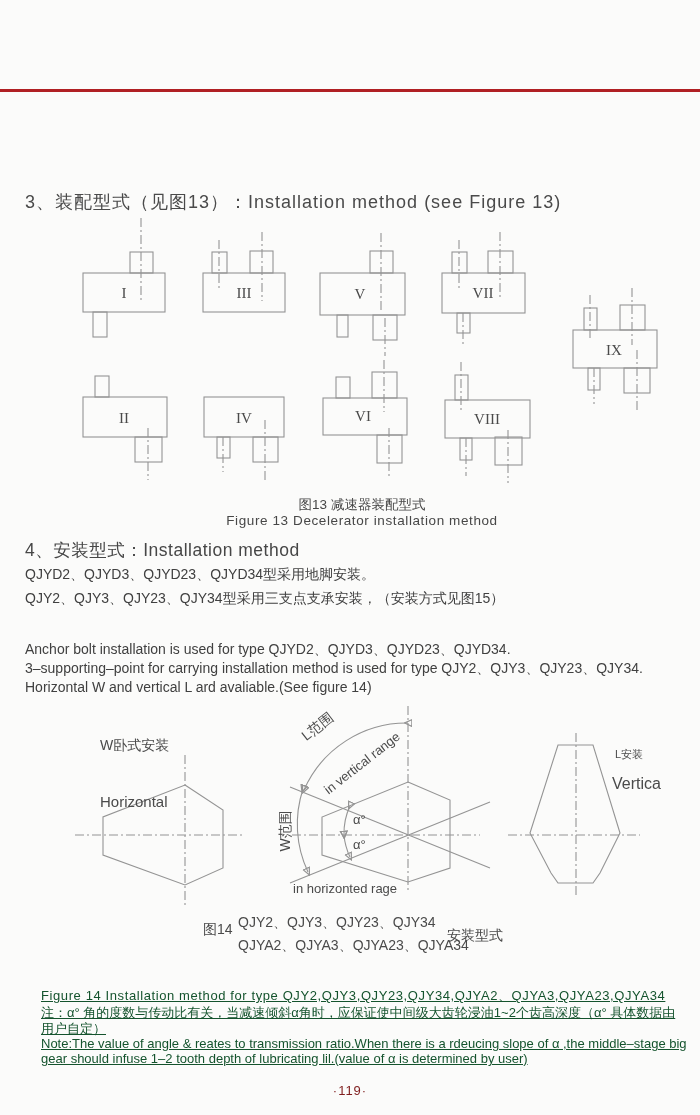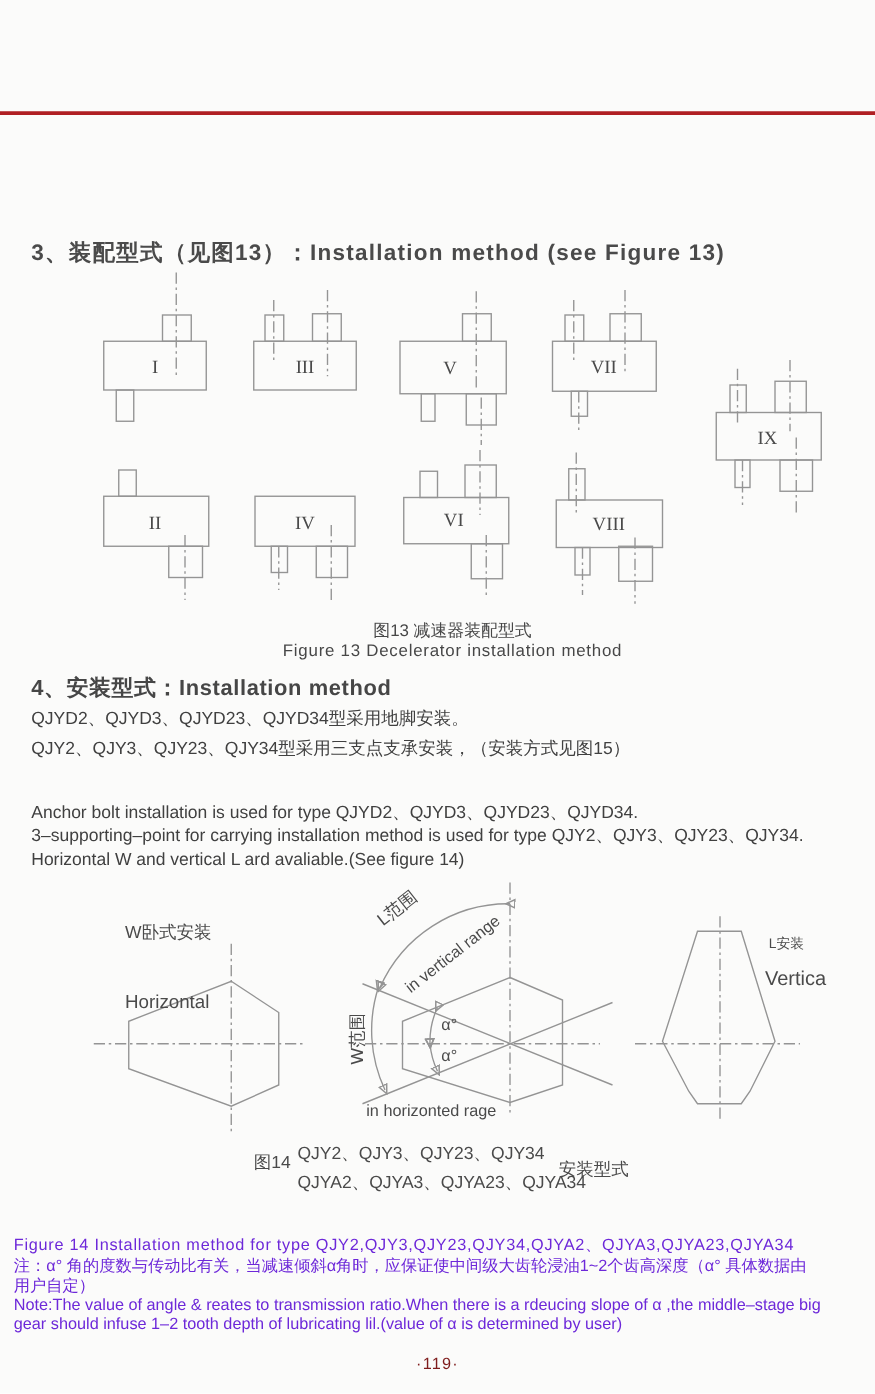--- a/index.html
+++ b/index.html
@@ -1,28 +1,28 @@
 <!DOCTYPE html>
 <html><head>
 <meta charset="utf-8">
 <style>
   html,body{margin:0;padding:0;background:#ffffff;}
   .page{position:relative;width:700px;height:1115px;background:#fbfbfa;overflow:hidden;
         font-family:"Liberation Sans","DejaVu Sans",sans-serif;color:#3f3f3f;}
   .red-rule{position:absolute;left:0;top:89px;width:700px;height:3px;background:#b01f23;}
-  .h3{position:absolute;left:25px;top:190px;font-size:18px;font-weight:700;color:#4a4a4a;
+  .h3{position:absolute;left:25px;top:190px;font-size:18px;font-weight:400;color:#4a4a4a;
       letter-spacing:1px;white-space:nowrap;}
-  .h4{position:absolute;left:25px;top:538px;font-size:17.5px;font-weight:700;color:#464646;
+  .h4{position:absolute;left:25px;top:538px;font-size:17.5px;font-weight:400;color:#464646;
       letter-spacing:0.5px;white-space:nowrap;}
   .cap{position:absolute;left:0;width:700px;text-align:center;font-size:13.5px;color:#474747;white-space:nowrap;padding-left:12px;}
   .cap.en{letter-spacing:0.6px;}
   .pline{position:absolute;left:25px;font-size:14px;color:#404040;white-space:nowrap;}
   .flabel{position:absolute;font-size:14px;color:#4a4a4a;white-space:nowrap;}
   .rot{transform-origin:center center;}
-  .note{position:absolute;left:11px;font-size:13px;color:#6d28d9;white-space:nowrap;}
+  .note{position:absolute;left:41px;font-size:13px;color:#14532d;white-space:nowrap;text-decoration:underline;}
   .pagenum{position:absolute;left:0;top:1083px;width:700px;text-align:center;font-size:13px;color:#7f1d1d;letter-spacing:1px;}
   svg{position:absolute;}
   .dsvg line,.dsvg rect,.dsvg polygon,.dsvg path{stroke:#949494;fill:none;stroke-width:1.1;}
   .dsvg .dd{stroke-dasharray:9 3 2 3;}
   .dsvg text{font-family:"Liberation Serif","DejaVu Serif",serif;font-size:15px;fill:#4a4a4a;
              stroke:none;text-anchor:middle;}
 </style>
 </head>
 <body>
 

